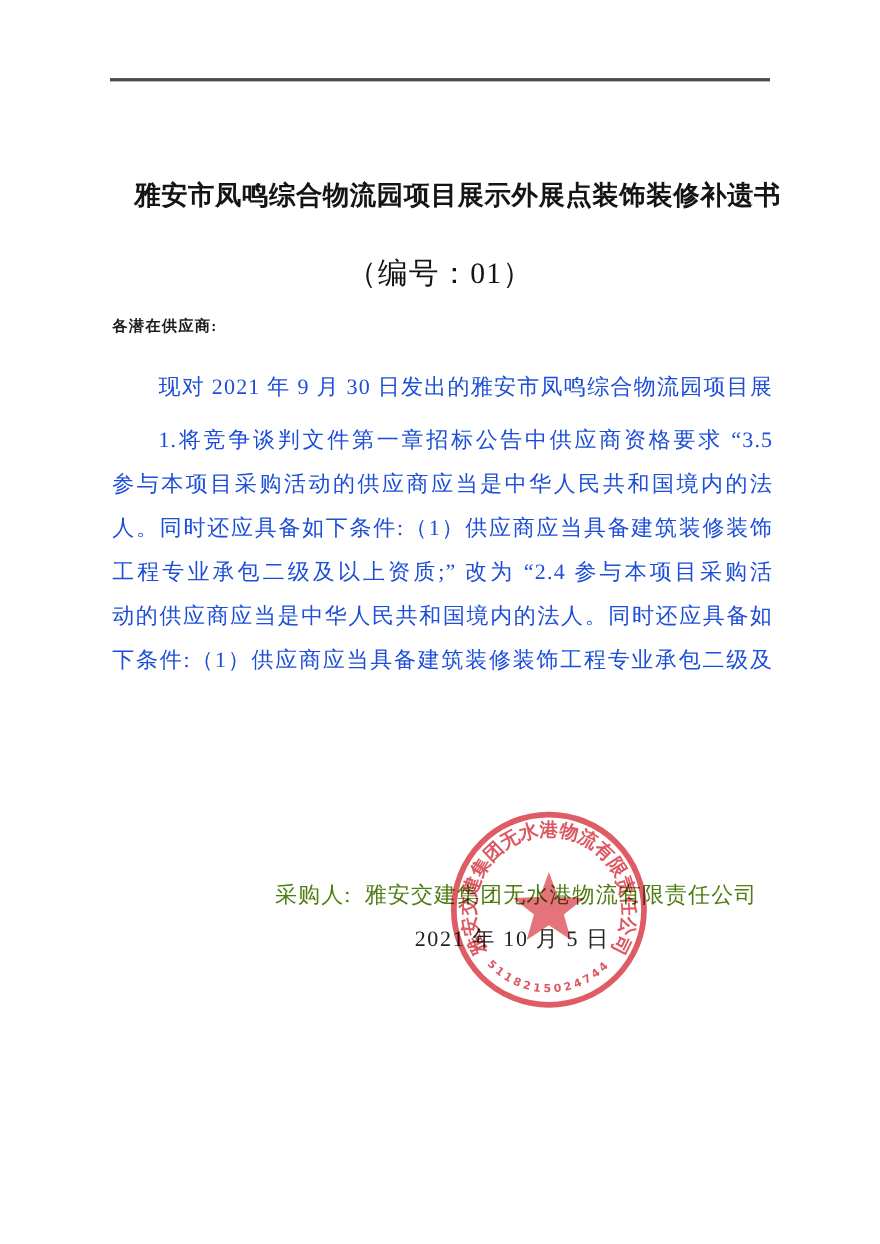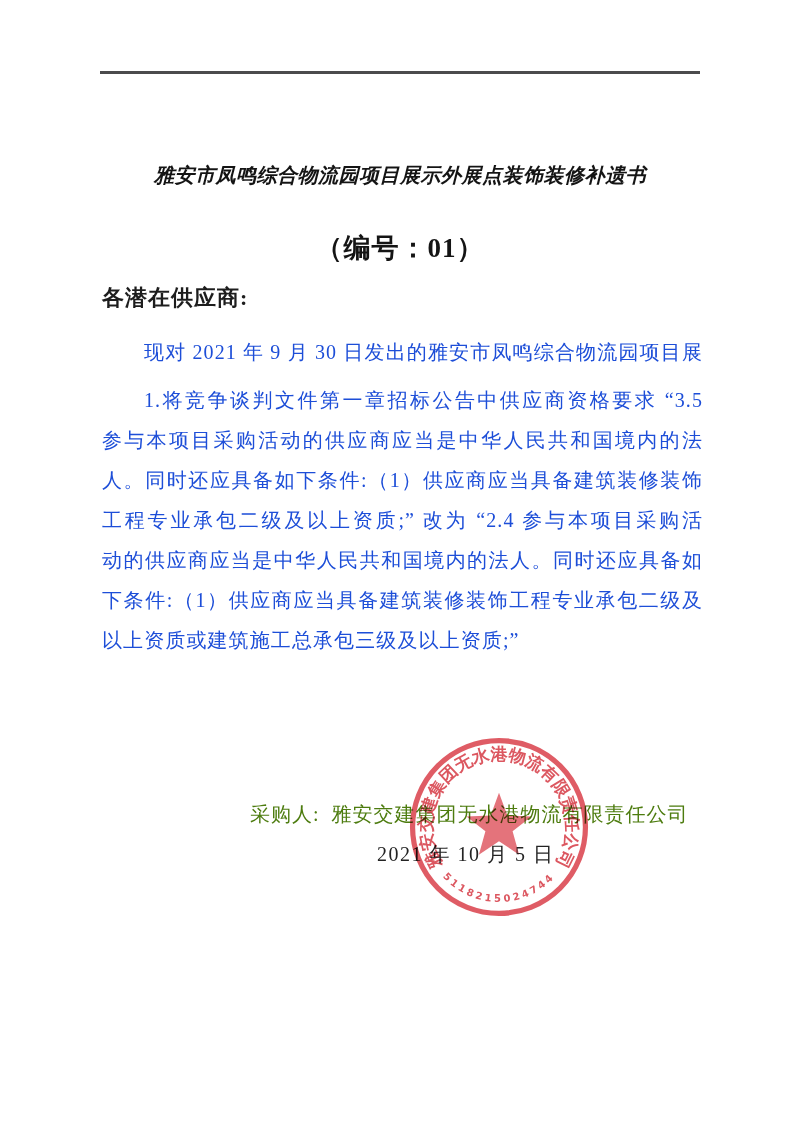--- a/index.html
+++ b/index.html
@@ -22,45 +22,44 @@
     top: 71px;
     width: 600px;
     height: 3px;
     background: #4b4b4d;
   }
   .doc-title {
     position: absolute;
     left: 90px;
     top: 139px;
     width: 620px;
-    text-align: center;
-    font-size: 20px;
+    text-align: right;
+    font-size: 24px;
     line-height: 47px;
     font-weight: 700;
     color: #141414;
     letter-spacing: 0.5px;
-    font-style: italic;
   }
   .doc-number {
     position: absolute;
     left: 90px;
     top: 231px;
     width: 620px;
     text-align: center;
     font-size: 27px;
     line-height: 34px;
-    font-weight: 700;
+    font-weight: 400;
     color: #141414;
     letter-spacing: 1px;
   }
   .salutation {
     position: absolute;
     left: 102px;
     top: 284px;
-    font-size: 22px;
+    font-size: 14px;
     line-height: 28px;
     font-weight: 700;
     color: #1d1d1d;
     letter-spacing: 1px;
   }
   .paragraphs {
     position: absolute;
     left: 102px;
     top: 332px;
     width: 601px;
@@ -141,21 +140,20 @@
       <div class="para">
         <div class="body-line indent full">现对 2021 年 9 月 30 日发出的雅安市凤鸣综合物流园项目展</div>
       </div>
       <div class="para">
         <div class="body-line indent full">1.将竞争谈判文件第一章招标公告中供应商资格要求 “3.5</div>
         <div class="body-line full">参与本项目采购活动的供应商应当是中华人民共和国境内的法</div>
         <div class="body-line full">人。同时还应具备如下条件:（1）供应商应当具备建筑装修装饰</div>
         <div class="body-line full">工程专业承包二级及以上资质;” 改为 “2.4 参与本项目采购活</div>
         <div class="body-line full">动的供应商应当是中华人民共和国境内的法人。同时还应具备如</div>
         <div class="body-line full">下条件:（1）供应商应当具备建筑装修装饰工程专业承包二级及</div>
-        <div class="body-line">以上资质或建筑施工总承包三级及以上资质;”</div>
       </div>
     </div>
 
   <div class="signature-purchaser">
     <span>采购人:</span><span class="gap"></span><span>雅安交建集团无水港物流有限责任公司</span>
   </div>
 
   <div class="signature-date">2021 年 10 月 5 日</div>
 
   <div class="seal">

